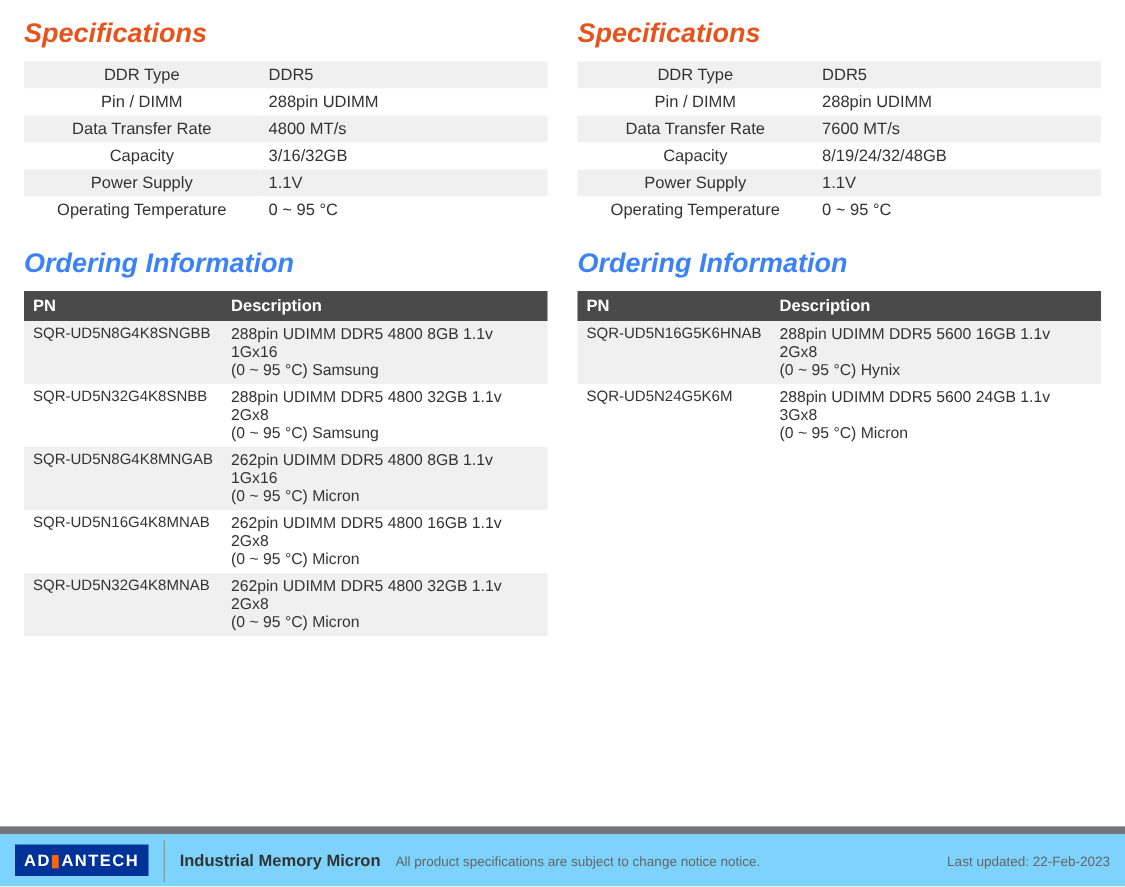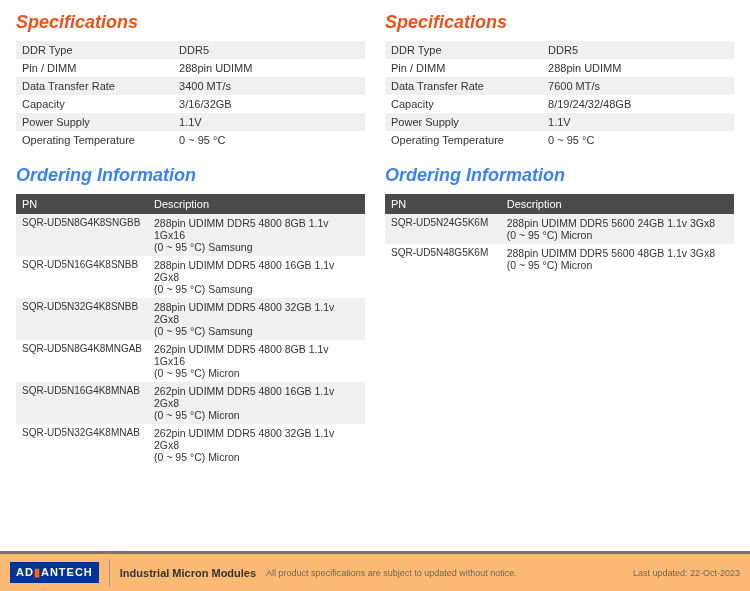--- a/index.html
+++ b/index.html
@@ -44,20 +44,21 @@
     .spec-table tr:nth-child(even) {
       background: #fff;
     }
     .spec-table td {
       padding: 3px 6px;
       border: none;
     }
     .spec-table td:first-child {
       width: 45%;
       color: #333;
+      text-align: center;
     }
     .spec-table td:last-child {
       color: #333;
       font-weight: normal;
     }
 
     
     .ordering-title {
       font-size: 18px;
       font-weight: bold;
@@ -70,21 +71,21 @@
       width: 100%;
       border-collapse: collapse;
       font-size: 11px;
     }
     .ordering-table thead tr {
       background: #4a4a4a;
       color: #fff;
     }
     .ordering-table thead td {
       padding: 4px 6px;
-      font-weight: normal;
+      font-weight: bold;
     }
     .ordering-table tbody tr:nth-child(odd) {
       background: #f0f0f0;
     }
     .ordering-table tbody tr:nth-child(even) {
       background: #fff;
     }
     .ordering-table tbody td {
       padding: 3px 6px;
       vertical-align: top;
@@ -98,22 +99,22 @@
       font-size: 10.5px;
     }
 
     
     .footer {
       position: absolute;
       bottom: 0;
       left: 0;
       right: 0;
       height: 40px;
-      background: #fdba74;
-      border-top: 3px solid #737373;
+      background: #7dd3fc;
+      border-top: 5px solid #737373;
       display: flex;
       align-items: center;
       padding: 0 10px;
       justify-content: space-between;
     }
     .footer-brand {
       display: flex;
       align-items: center;
       gap: 0;
     }
@@ -165,21 +166,21 @@
           <tr>
             <td>DDR Type</td>
             <td>DDR5</td>
           </tr>
           <tr>
             <td>Pin / DIMM</td>
             <td>288pin UDIMM</td>
           </tr>
           <tr>
             <td>Data Transfer Rate</td>
-            <td>3400 MT/s</td>
+            <td>4800 MT/s</td>
           </tr>
           <tr>
             <td>Capacity</td>
             <td>3/16/32GB</td>
           </tr>
           <tr>
             <td>Power Supply</td>
             <td>1.1V</td>
           </tr>
           <tr>
@@ -197,24 +198,20 @@
             <td>PN</td>
             <td>Description</td>
           </tr>
         </thead>
       <tbody id="left-ordering-body">
           <tr>
             <td>SQR-UD5N8G4K8SNGBB</td>
             <td>288pin UDIMM DDR5 4800 8GB 1.1v 1Gx16<br>(0 ~ 95 °C) Samsung</td>
           </tr>
           <tr>
-            <td>SQR-UD5N16G4K8SNBB</td>
-            <td>288pin UDIMM DDR5 4800 16GB 1.1v 2Gx8<br>(0 ~ 95 °C) Samsung</td>
-          </tr>
-          <tr>
             <td>SQR-UD5N32G4K8SNBB</td>
             <td>288pin UDIMM DDR5 4800 32GB 1.1v 2Gx8<br>(0 ~ 95 °C) Samsung</td>
           </tr>
           <tr>
             <td>SQR-UD5N8G4K8MNGAB</td>
             <td>262pin UDIMM DDR5 4800 8GB 1.1v 1Gx16<br>(0 ~ 95 °C) Micron</td>
           </tr>
           <tr>
             <td>SQR-UD5N16G4K8MNAB</td>
             <td>262pin UDIMM DDR5 4800 16GB 1.1v 2Gx8<br>(0 ~ 95 °C) Micron</td>
@@ -265,35 +262,35 @@
 
     <table class="ordering-table">
       <thead id="right-ordering-head">
           <tr>
             <td>PN</td>
             <td>Description</td>
           </tr>
         </thead>
       <tbody id="right-ordering-body">
           <tr>
+            <td>SQR-UD5N16G5K6HNAB</td>
+            <td>288pin UDIMM DDR5 5600 16GB 1.1v 2Gx8<br>(0 ~ 95 °C) Hynix</td>
+          </tr>
+          <tr>
             <td>SQR-UD5N24G5K6M</td>
             <td>288pin UDIMM DDR5 5600 24GB 1.1v 3Gx8<br>(0 ~ 95 °C) Micron</td>
-          </tr>
-          <tr>
-            <td>SQR-UD5N48G5K6M</td>
-            <td>288pin UDIMM DDR5 5600 48GB 1.1v 3Gx8<br>(0 ~ 95 °C) Micron</td>
           </tr>
         </tbody>
     </table>
 
   </div>
 
 </div>
 
 <div class="footer">
   <div class="footer-brand">
     <div class="footer-logo">AD<span>▮</span>ANTECH</div>
   </div>
   <div class="footer-divider"></div>
-  <div class="footer-tagline">Industrial Micron Modules</div>
-  <div class="footer-notice">All product specifications are subject to updated without notice.</div>
-  <div class="footer-date">Last updated: 22-Oct-2023</div>
+  <div class="footer-tagline">Industrial Memory Micron</div>
+  <div class="footer-notice">All product specifications are subject to change notice notice.</div>
+  <div class="footer-date">Last updated: 22-Feb-2023</div>
 </div>
 
 </body></html>

